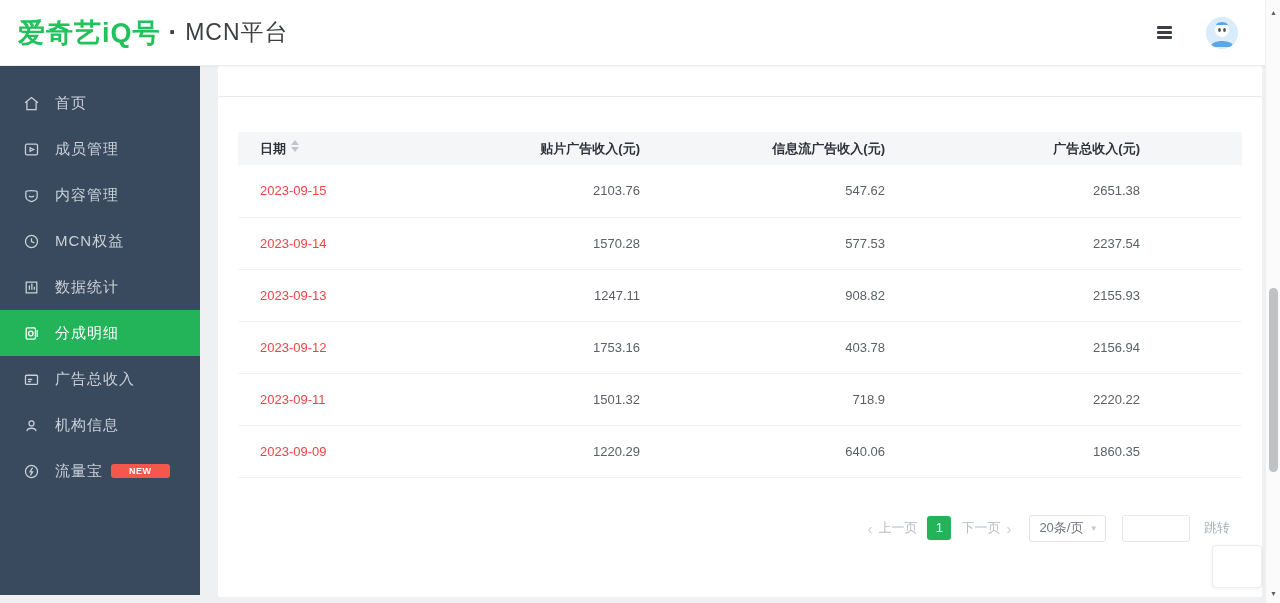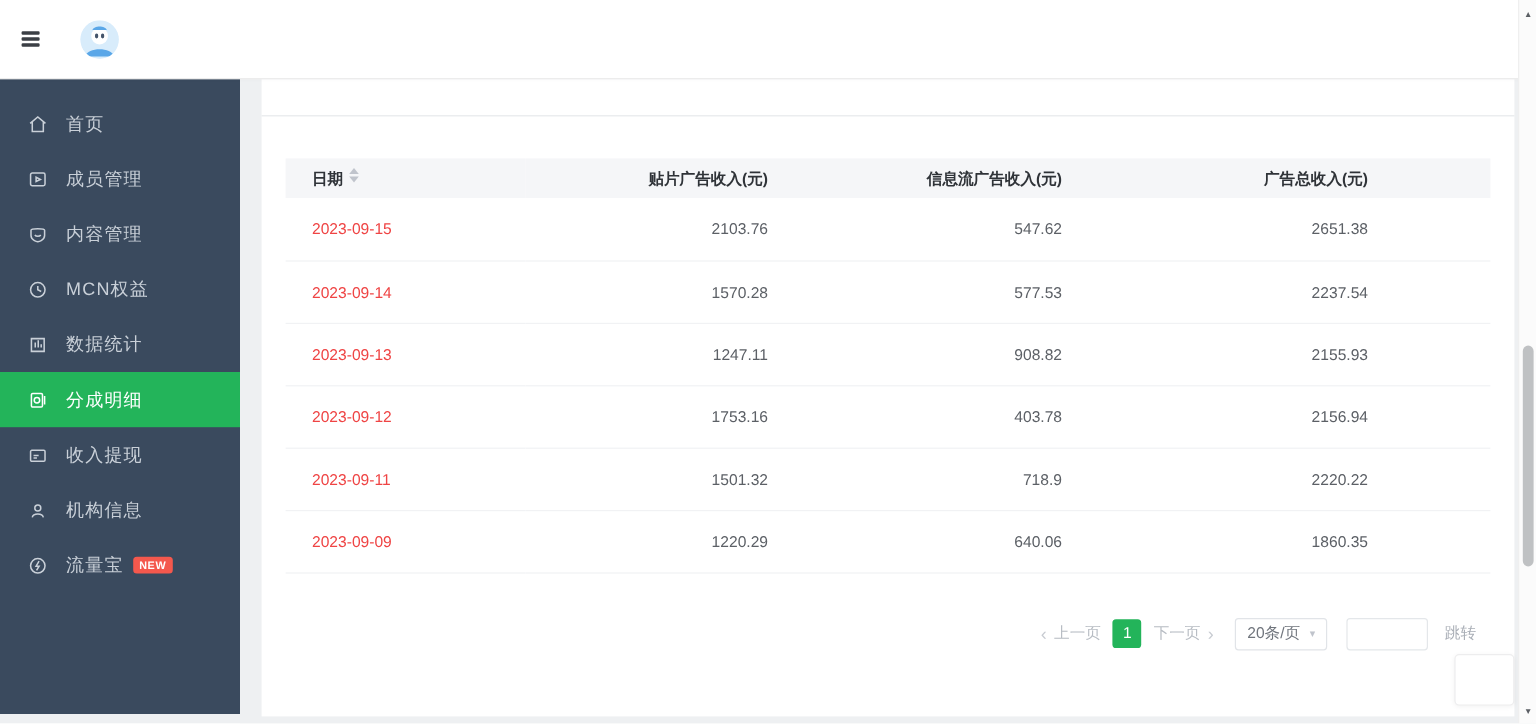--- a/index.html
+++ b/index.html
@@ -21,21 +21,21 @@
   .avatar { width:32px; height:32px; border-radius:50%; overflow:hidden; background:#d8ecfb; display:inline-block; cursor:pointer; }
 
   
   .sidebar { position:absolute; top:58px; left:0; width:200px; height:537px; background:#3a4a5e; z-index:20; padding-top:22px; }
   .side-item { height:46px; display:flex; align-items:center; padding-left:23px; cursor:pointer; color:#c9d0d8; }
   .side-item .side-icon { width:17px; height:17px; margin-right:15px; display:inline-flex; align-items:center; justify-content:center; }
   .side-item .side-icon svg { width:17px; height:17px; stroke:#c9d0d8; fill:none; stroke-width:1.8; }
   .side-item .side-label { font-size:15px; letter-spacing:1px; }
   .side-item.active { background:#23b45a; color:#ffffff; }
   .side-item.active .side-icon svg { stroke:#ffffff; }
-  .new-badge { background:#f4584d; color:#fff; font-size:9px; font-weight:bold; border-radius:3px; padding:2px 5px; margin-left:8px; letter-spacing:.5px; }
+  .new-badge { background:#f4584d; color:#fff; font-size:9px; font-weight:bold; border-radius:3px; padding:2px 18px; margin-left:8px; letter-spacing:.5px; }
 
   
   .content { position:absolute; top:66px; left:200px; right:0; bottom:0; background:#eef0f2; }
   .card { margin:0 18px; width:1044px; height:531px; background:#fff; position:relative; }
   .card-topstrip { height:31px; border-bottom:1px solid #e7e9ec; }
 
   table.revenue { border-collapse:collapse; table-layout:fixed; width:1004px; margin:35px 20px 0; }
   table.revenue th { background:#f5f6f8; height:33px; font-size:13px; color:#2f3338; font-weight:bold; }
   table.revenue th.left { text-align:left; padding-left:22px; }
   table.revenue th.num, table.revenue td.num { text-align:right; }
@@ -67,20 +67,25 @@
   .sb-arrow.up { top:9px; }
   .sb-arrow.down { bottom:6px; }
   .sb-thumb { position:absolute; top:288px; left:3px; width:9px; height:184px; background:#bfc1c3; border-radius:5px; cursor:pointer; }
 </style>
 </head>
 <body>
 
 <div class="app">
 
   <div class="topbar">
+    <div class="logo">
+      <span class="logo-main">爱奇艺iQ号</span>
+      <span class="logo-sep">·</span>
+      <span class="logo-sub">MCN平台</span>
+    </div>
     <div class="topbar-right">
       <span class="hamburger">
         <span class="bar"></span>
           <span class="bar"></span>
           <span class="bar"></span>
       </span>
       <span class="avatar">
         <svg viewBox="0 0 32 32" width="32" height="32">
           <circle cx="16" cy="16" r="16" fill="#d8ecfb"></circle>
           <circle cx="16" cy="13" r="7" fill="#ffffff"></circle>
@@ -148,21 +153,21 @@
       </span>
       <span class="side-label">分成明细</span>
     </div>
     <div class="side-item">
       <span class="side-icon">
         <svg viewBox="0 0 24 24">
             <rect x="3.5" y="6" width="17" height="13" rx="1.5"></rect>
             <path d="M7 12 H13 M7 15 H11"></path>
           </svg>
       </span>
-      <span class="side-label">收入提现</span>
+      <span class="side-label">广告总收入</span>
     </div>
     <div class="side-item">
       <span class="side-icon">
         <svg viewBox="0 0 24 24">
             <circle cx="12" cy="9" r="3.5"></circle>
             <path d="M5.5 20 C6.5 14.5 17.5 14.5 18.5 20"></path>
           </svg>
       </span>
       <span class="side-label">机构信息</span>
     </div>

